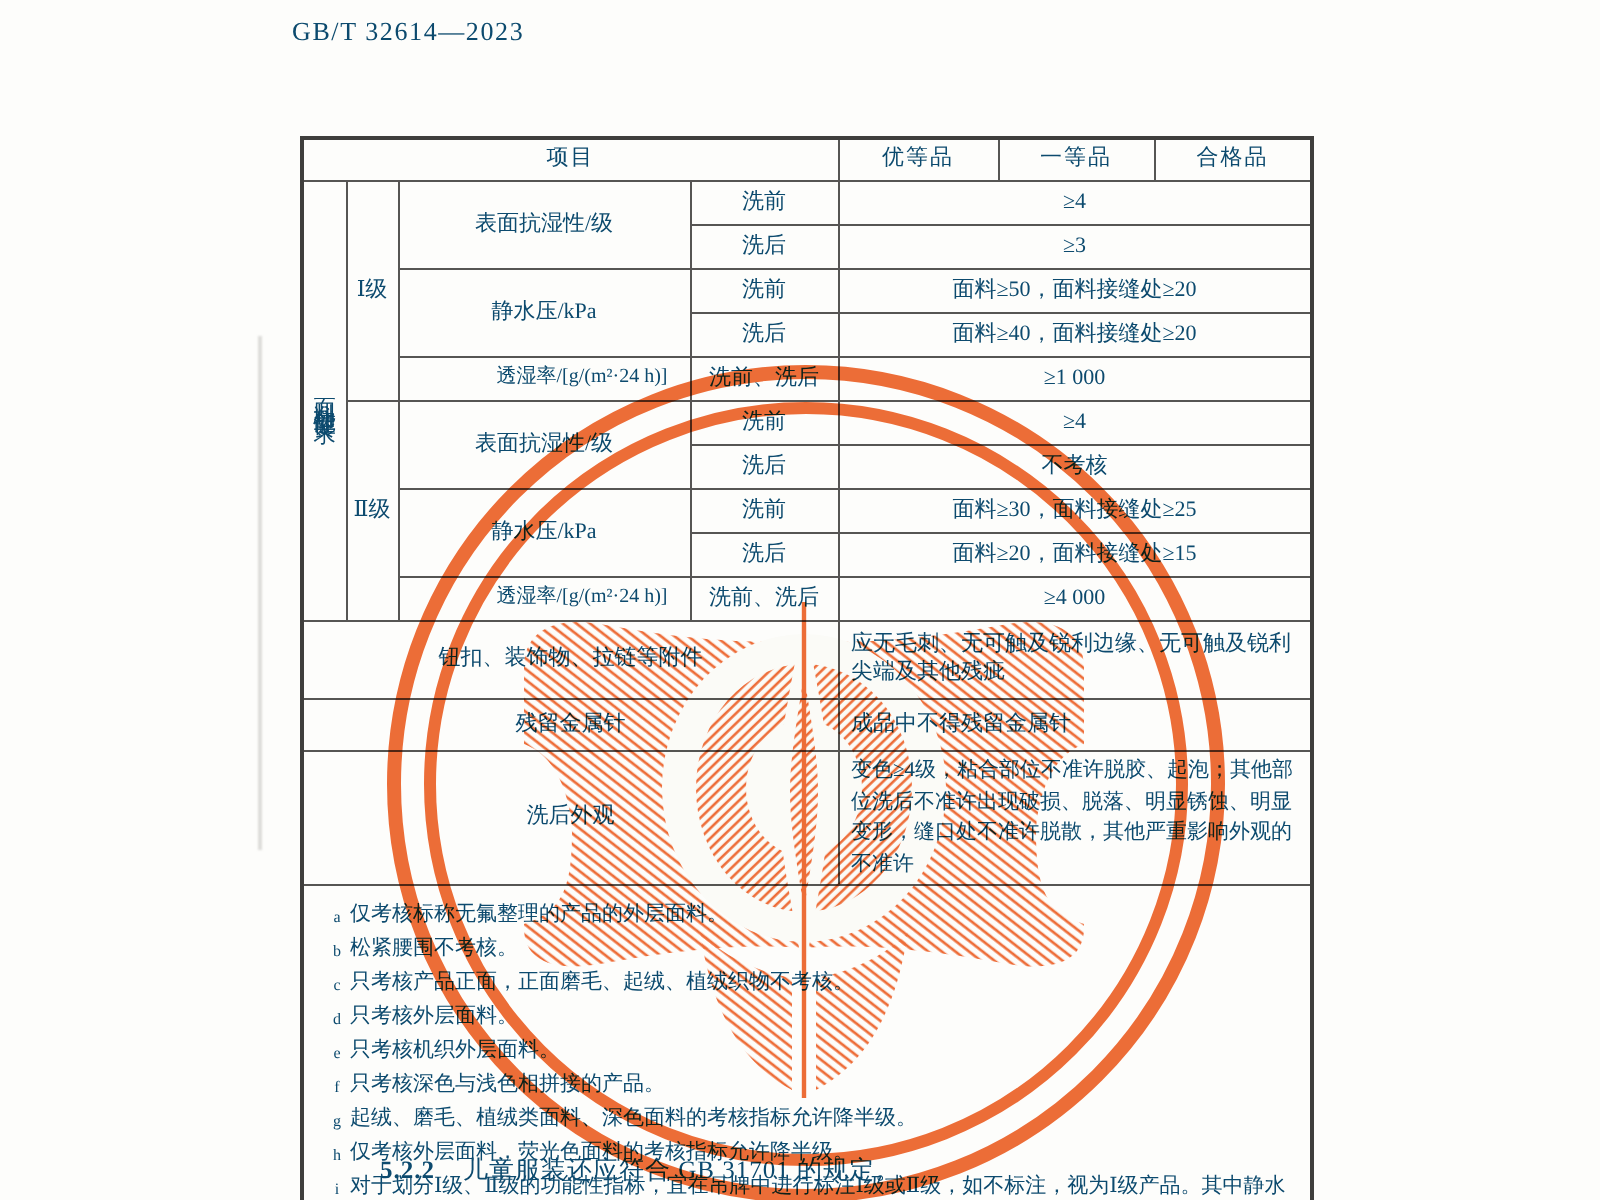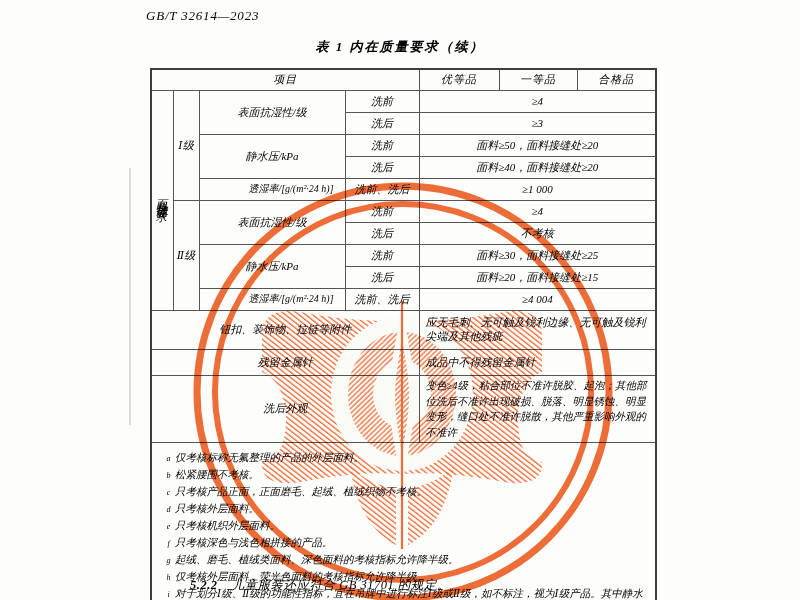--- a/index.html
+++ b/index.html
@@ -1,20 +1,19 @@
 <!DOCTYPE html>
 <html><head>
 <meta charset="utf-8">
 <style>
   html,body{margin:0;padding:0;background:#e9e7e3;}
   .page{
     position:relative;width:800px;height:600px;background:#fdfdfb;
-    font-family:"Liberation Serif","DejaVu Serif",serif;color:#000000;
+    font-family:"Liberation Serif","DejaVu Serif",serif;color:#0c4a6e;
     overflow:hidden;
-    font-style:italic;
   }
   .doc-number{position:absolute;left:146px;top:8px;font-size:13px;letter-spacing:0.8px;}
   .table-title{position:absolute;left:0;top:38px;width:100%;text-align:center;
     font-size:13px;font-weight:bold;letter-spacing:2px;}
   table.qtable{
     position:absolute;left:150px;top:68px;width:505px;border-collapse:collapse;
     table-layout:fixed;font-size:11px;border:2px solid #3f3e3c;
   }
   .qtable td{border:1px solid #565553;text-align:center;vertical-align:middle;
     padding:0 2px;height:21px;line-height:1.25;}
@@ -39,21 +38,20 @@
     mix-blend-mode:multiply;opacity:0.92;}
   .scan-line{position:absolute;left:129px;top:168px;width:2px;height:257px;
     background:#cccbc8;opacity:0.65;filter:blur(0.4px);}
 </style>
 </head>
 <body>
 
 <div class="page">
 
   <div class="doc-number">GB/T 32614—2023</div>
-  <div class="table-title">表 1  内在质量要求（续）</div>
   <div class="scan-line"></div>
 
   <table class="qtable">
     <colgroup>
       <col style="width:22px">
         <col style="width:26px">
         <col style="width:146px">
       <col style="width:74px">
         <col style="width:80px">
         <col style="width:78px">
@@ -112,21 +110,21 @@
       <td>洗前</td>
       <td colspan="3">面料≥30，面料接缝处≥25</td>
     </tr>
     <tr>
       <td>洗后</td>
       <td colspan="3">面料≥20，面料接缝处≥15</td>
     </tr>
     <tr>
       <td class="nowrap">透湿率/[g/(m²·24 h)]</td>
       <td>洗前、洗后</td>
-      <td colspan="3">≥4 004</td>
+      <td colspan="3">≥4 000</td>
     </tr>
 
     <tr class="r-acc">
       <td colspan="4">钮扣、装饰物、拉链等附件</td>
       <td colspan="3" class="left">应无毛刺、无可触及锐利边缘、无可触及锐利尖端及其他残疵</td>
     </tr>
     <tr class="r-needle">
       <td colspan="4">残留金属针</td>
       <td colspan="3" class="left">成品中不得残留金属针</td>
     </tr>

